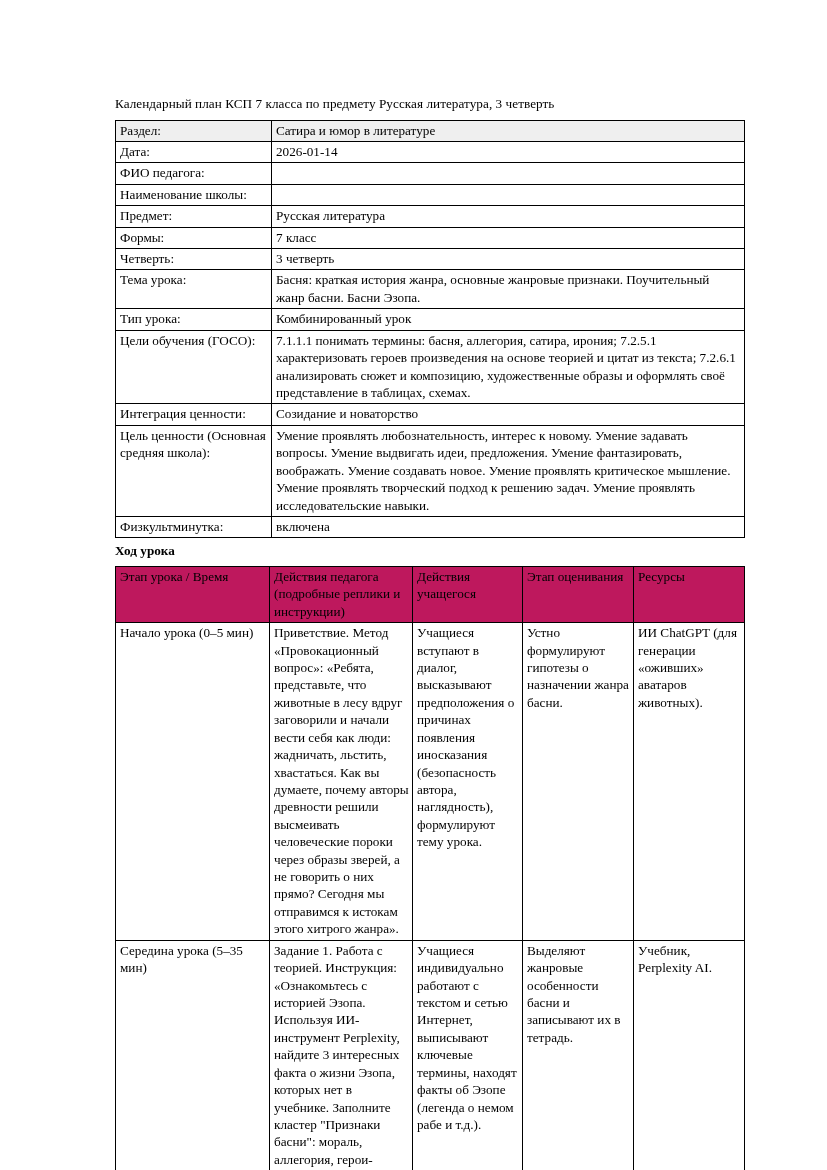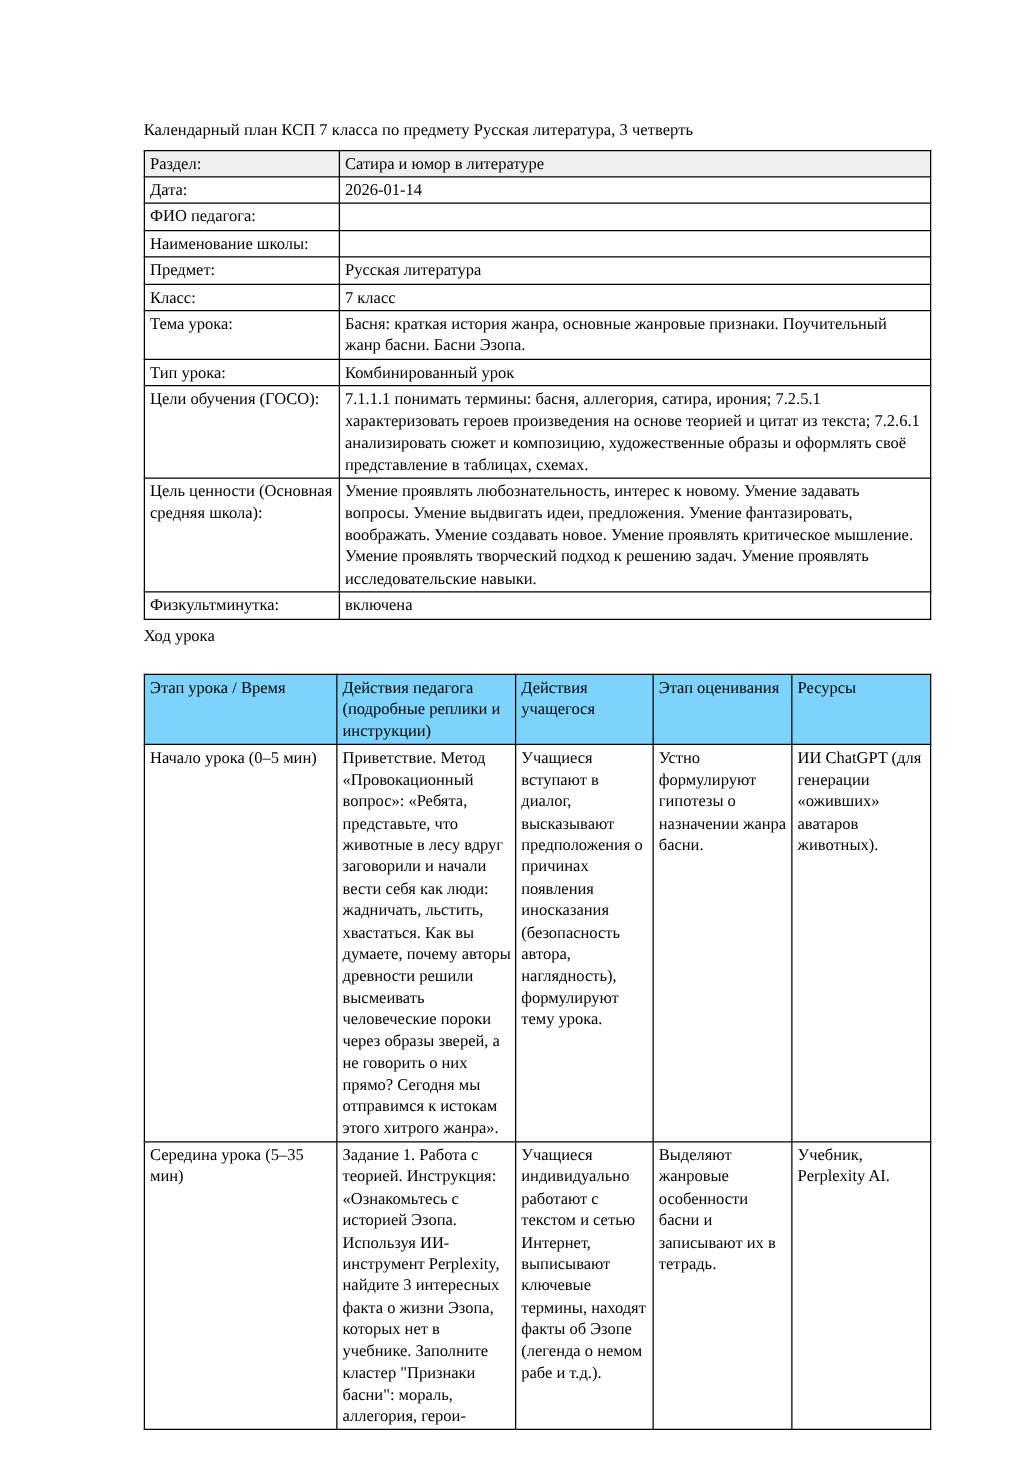--- a/index.html
+++ b/index.html
@@ -48,30 +48,31 @@
     hyphens: none;
   }
   
   table.info col.c1 { width: 156px; }
   table.info col.c2 { width: 473px; }
   table.info tr.shaded td { background: #efefef; }
 
   .section-label {
     font-size: 13.2px;
     line-height: 1.25;
-    margin: 5px 0 22px 0;
+    margin: 5px 0 6px 0;
+    font-weight: bold;
   }
 
   
   table.flow col.f1 { width: 154px; }
   table.flow col.f2 { width: 143px; }
   table.flow col.f3 { width: 110px; }
   table.flow col.f4 { width: 111px; }
   table.flow col.f5 { width: 111px; }
-  table.flow thead td { background: #7dd3fc; height: 50px; }
+  table.flow thead td { background: #be185d; height: 50px; }
   table.flow tbody td { vertical-align: top; margin-left: 28px; }
 </style>
 </head>
 <body>
 
 <div class="page">
 
   <p class="doc-title">Календарный план КСП 7 класса по предмету Русская литература, 3 четверть</p>
 
   <table class="kcp info">
@@ -94,34 +95,42 @@
         </tr>
         <tr>
           <td>Наименование школы:</td>
           <td>&nbsp;</td>
         </tr>
         <tr>
           <td>Предмет:</td>
           <td>Русская литература</td>
         </tr>
         <tr>
-          <td>Класс:</td>
+          <td>Формы:</td>
           <td>7 класс</td>
+        </tr>
+        <tr>
+          <td>Четверть:</td>
+          <td>3 четверть</td>
         </tr>
         <tr>
           <td>Тема урока:</td>
           <td>Басня: краткая история жанра, основные жанровые признаки. Поучительный жанр басни. Басни Эзопа.</td>
         </tr>
         <tr>
           <td>Тип урока:</td>
           <td>Комбинированный урок</td>
         </tr>
         <tr>
           <td>Цели обучения (ГОСО):</td>
           <td>7.1.1.1 понимать термины: басня, аллегория, сатира, ирония; 7.2.5.1 характеризовать героев произведения на основе теорией и цитат из текста; 7.2.6.1 анализировать сюжет и композицию, художественные образы и оформлять своё представление в таблицах, схемах.</td>
+        </tr>
+        <tr>
+          <td>Интеграция ценности:</td>
+          <td>Созидание и новаторство</td>
         </tr>
         <tr>
           <td>Цель ценности (Основная средняя школа):</td>
           <td>Умение проявлять любознательность, интерес к новому. Умение задавать вопросы. Умение выдвигать идеи, предложения. Умение фантазировать, воображать. Умение создавать новое. Умение проявлять критическое мышление. Умение проявлять творческий подход к решению задач. Умение проявлять исследовательские навыки.</td>
         </tr>
         <tr>
           <td>Физкультминутка:</td>
           <td>включена</td>
         </tr>
       </tbody>

